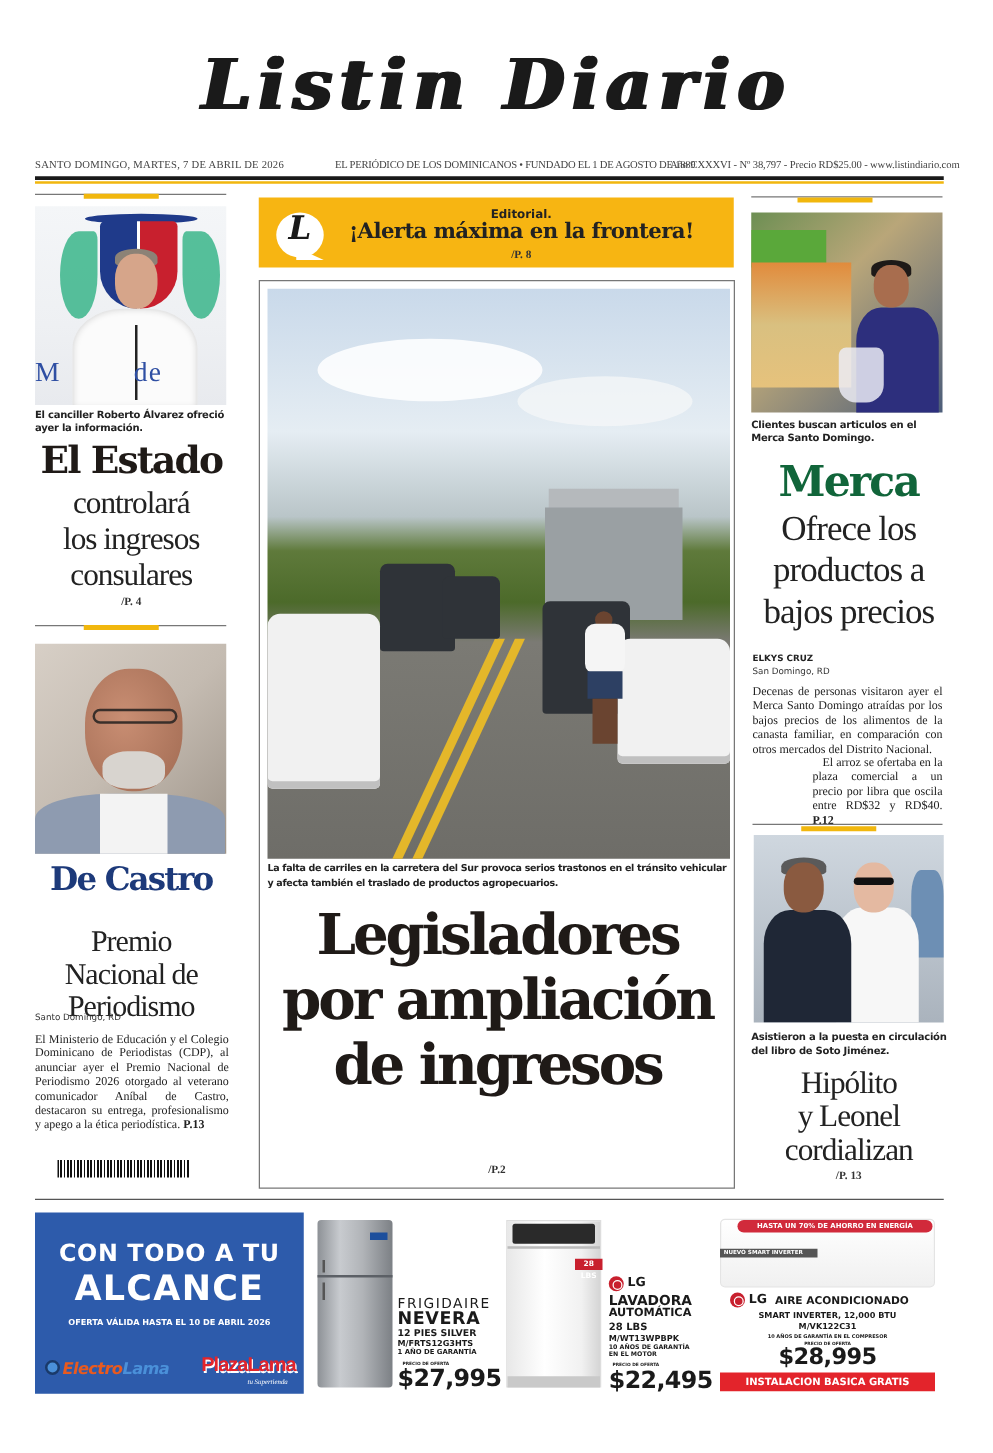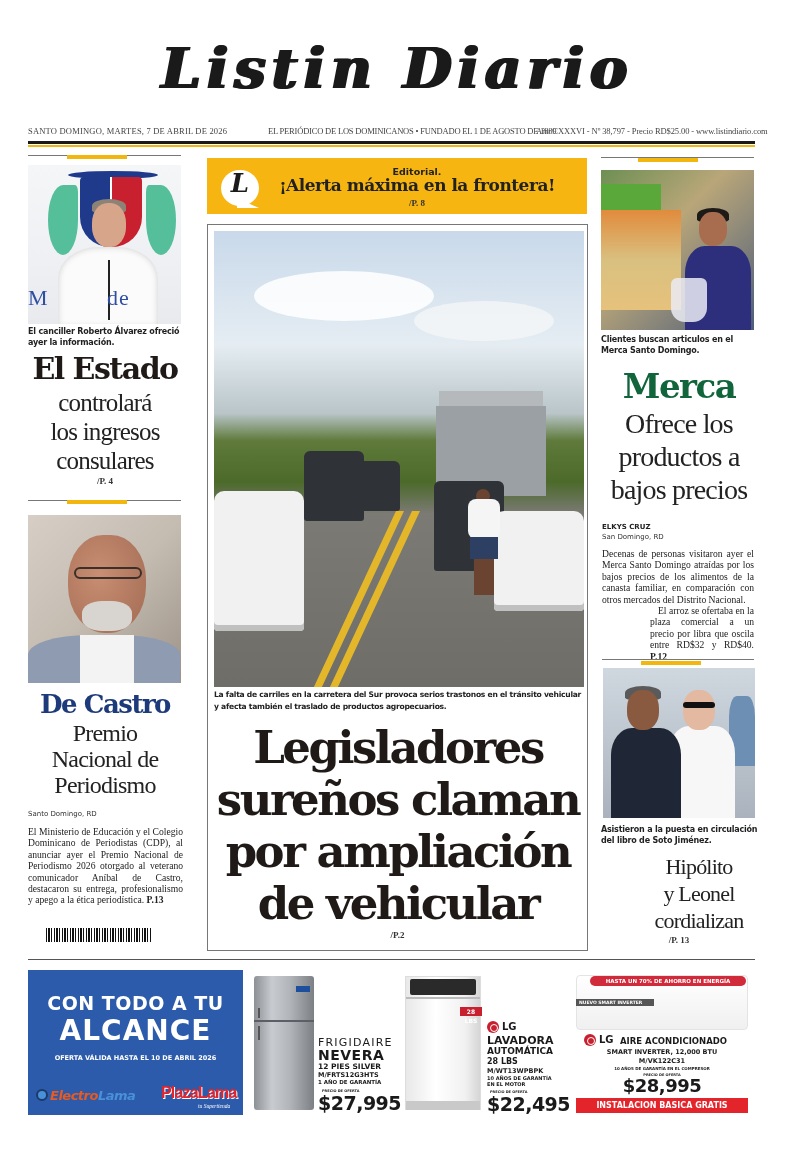--- a/index.html
+++ b/index.html
@@ -190,21 +190,21 @@
 <div class="col-rule" style="left:28px;top:500px;width:153px;"></div>
 <div class="col-accent" style="left:67px;top:500px;width:60px;"></div>
 <div class="photo ph-castro" style="left:28px;top:515px;width:153px;height:168px;">
   <div class="suit"></div>
   <div class="shirt"></div>
   <div class="head"></div>
   <div class="glasses"></div>
   <div class="beard"></div>
 </div>
 <div class="kicker-head" style="left:20px;top:688px;width:170px;font-size:26px;line-height:32px;color:#1d3a7a;">De Castro</div>
-<div class="subhead" style="left:20px;top:720px;width:170px;font-size:24px;line-height:26px;">
+<div class="subhead" style="left:20px;top:741px;width:170px;font-size:24px;line-height:26px;">
   <div>Premio</div>
   <div>Nacional de</div>
   <div>Periodismo</div>
 </div>
 <div class="byline-place" style="left:28px;top:810px;">Santo Domingo, RD</div>
 <div class="bodytext" style="left:28px;top:826px;width:155px;">
   <span>El Ministerio de Educación y el Colegio Dominicano de Periodistas (CDP), al anunciar ayer el Premio Nacional de Periodismo 2026 otorgado al veterano comunicador Aníbal de Castro, destacaron su entrega, profesionalismo y apego a la ética periodística.</span>
   <b>P.13</b>
 </div>
 <div class="barcode">
@@ -237,23 +237,22 @@
   <div class="person">
     <div class="head"></div>
     <div class="torso"></div>
     <div class="shorts"></div>
     <div class="legs"></div>
   </div>
 </div>
 <div class="main-caption">La falta de carriles en la carretera del Sur provoca serios trastonos en el tránsito vehicular y afecta también el traslado de productos agropecuarios.</div>
 <div class="main-headline">
   <div>Legisladores</div>
-  <div>sureños claman</div>
   <div>por ampliación</div>
-  <div>de vehicular</div>
+  <div>de ingresos</div>
 </div>
 <div class="pageref" style="left:207px;top:930px;width:381px;">/P.2</div>
 
 <div class="col-rule" style="left:601px;top:157px;width:153px;"></div>
 <div class="col-accent" style="left:638px;top:158px;width:60px;"></div>
 <div class="photo ph-merca" style="left:601px;top:170px;width:153px;height:160px;">
   <div class="greens"></div>
   <div class="crates"></div>
   <div class="woman-body"></div>
   <div class="woman-hair"></div>
@@ -279,21 +278,21 @@
 <div class="photo ph-leonel" style="left:603px;top:668px;width:152px;height:150px;">
   <div class="bg-man"></div>
   <div class="shirt2"></div>
   <div class="head2"></div>
   <div class="sunglass"></div>
   <div class="suit"></div>
   <div class="hair1"></div>
   <div class="head1"></div>
 </div>
 <div class="caption" style="left:601px;top:824px;width:165px;">Asistieron a la puesta en circulación del libro de Soto Jiménez.</div>
-<div class="subhead" style="left:610px;top:853px;width:178px;font-size:22px;line-height:27px;">
+<div class="subhead" style="left:590px;top:853px;width:178px;font-size:25px;line-height:27px;">
   <div>Hipólito</div>
   <div>y Leonel</div>
   <div>cordializan</div>
 </div>
 <div class="pageref" style="left:590px;top:935px;width:178px;">/P. 13</div>
 
 <div class="bottom-rule"></div>
 
 <div class="ad-blue">
   <div class="line1">CON TODO A TU</div>

